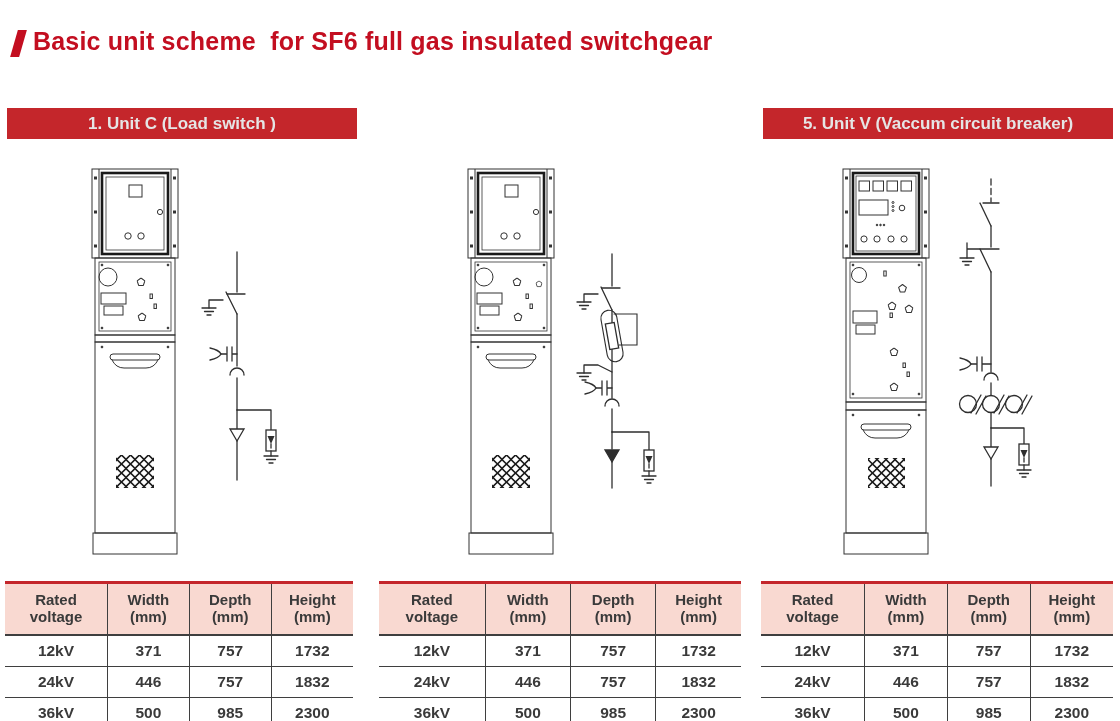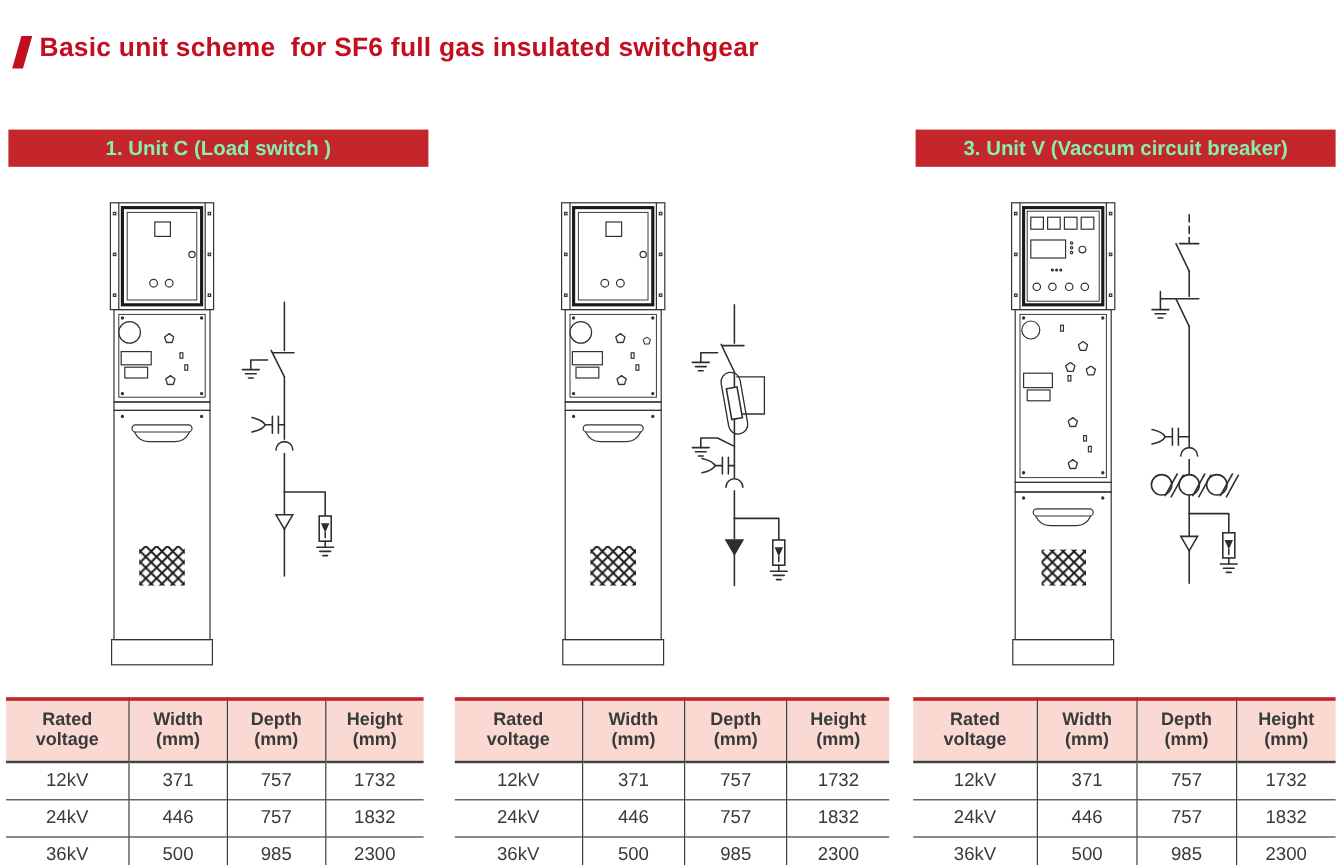--- a/index.html
+++ b/index.html
@@ -3,33 +3,33 @@
 <meta charset="utf-8">
 <style>
   :root{
     --accent:#c4262b; --title-red:#c30e20; --pink:#f9d9d1; --tline:#3f3f3f; --dline:#2e2e2e;
   }
   html,body{margin:0;padding:0;background:#fff;}
   .page{position:relative;width:1120px;height:721px;background:#fff;overflow:hidden;
         font-family:"Liberation Sans",sans-serif;}
   .slash{position:absolute;left:14px;top:30px;width:9px;height:27px;background:var(--title-red);
          transform:skewX(-16deg);}
-  .title{position:absolute;left:33px;top:27px;margin:0;font-size:22px;font-weight:bold;
+  .title{position:absolute;left:33px;top:27px;margin:0;font-size:25px;font-weight:bold;
          color:var(--title-red);white-space:pre;letter-spacing:.2px;}
-  .banner{position:absolute;top:108px;height:31px;background:var(--accent);color:#86efac;
+  .banner{position:absolute;top:108px;height:31px;background:var(--accent);color:#e5e5e5;
           font-size:17px;font-weight:bold;text-align:center;line-height:31px;}
   .b1{left:7px;width:350px;}  .b2{left:382px;width:360px;}  .b3{left:763px;width:350px;}
   svg.fig{position:absolute;}
   table.spec{position:absolute;top:581px;border-collapse:collapse;table-layout:fixed;
              border-top:3px solid var(--accent);border-bottom:2px solid var(--tline);
              font-size:15.5px;color:#3a3a3a;text-align:center;}
   .t1{left:5px;width:348px;} .t2{left:379px;width:362px;} .t3{left:761px;width:352px;}
   table.spec th{background:var(--pink);font-weight:bold;height:46px;line-height:1.12;
                 border-bottom:2.5px solid var(--tline);padding:2px 4px;font-size:15px;}
-  table.spec td{height:28px;border-bottom:1.5px solid var(--tline);font-weight:normal;}
+  table.spec td{height:28px;border-bottom:1.5px solid var(--tline);font-weight:bold;}
   table.spec th:not(:last-child),table.spec td:not(:last-child){border-right:1.2px solid var(--tline);}
   table.spec th:first-child{width:27%;}
 </style>
 </head>
 <body>
 
 <svg width="0" height="0" style="position:absolute" aria-hidden="true">
   <defs>
     <pattern id="lattice" width="9" height="9" patternUnits="userSpaceOnUse">
       <path d="M4.5,0 L9,4.5 L4.5,9 L0,4.5 Z" fill="none" stroke="#1a1a1a" stroke-width="1.6"></path>
@@ -144,21 +144,21 @@
     </symbol>
   </defs>
 </svg>
 
 <div class="page">
 
   <span class="slash"></span>
   <h1 class="title">Basic unit scheme  for SF6 full gas insulated switchgear</h1>
 
   <div class="banner b1">1. Unit C  (Load switch )</div>
-  <div class="banner b3">3. Unit V (Vaccum circuit breaker)</div>
+  <div class="banner b3">5. Unit V (Vaccum circuit breaker)</div>
 
   <svg class="fig" style="left:90px;top:167px" width="90" height="390" viewBox="0 0 90 390">
     <use href="#cab-std" width="90" height="390"></use>
   </svg>
 
   <svg class="fig" style="left:197px;top:250px" width="110" height="232" viewBox="0 0 110 232">
     <g fill="none" stroke="#2e2e2e" stroke-width="1.3" stroke-linecap="round">
       <path d="M40,2 V42"></path>
       <path d="M30,44 H48"></path>
       <path d="M40,64 L29,42"></path>

